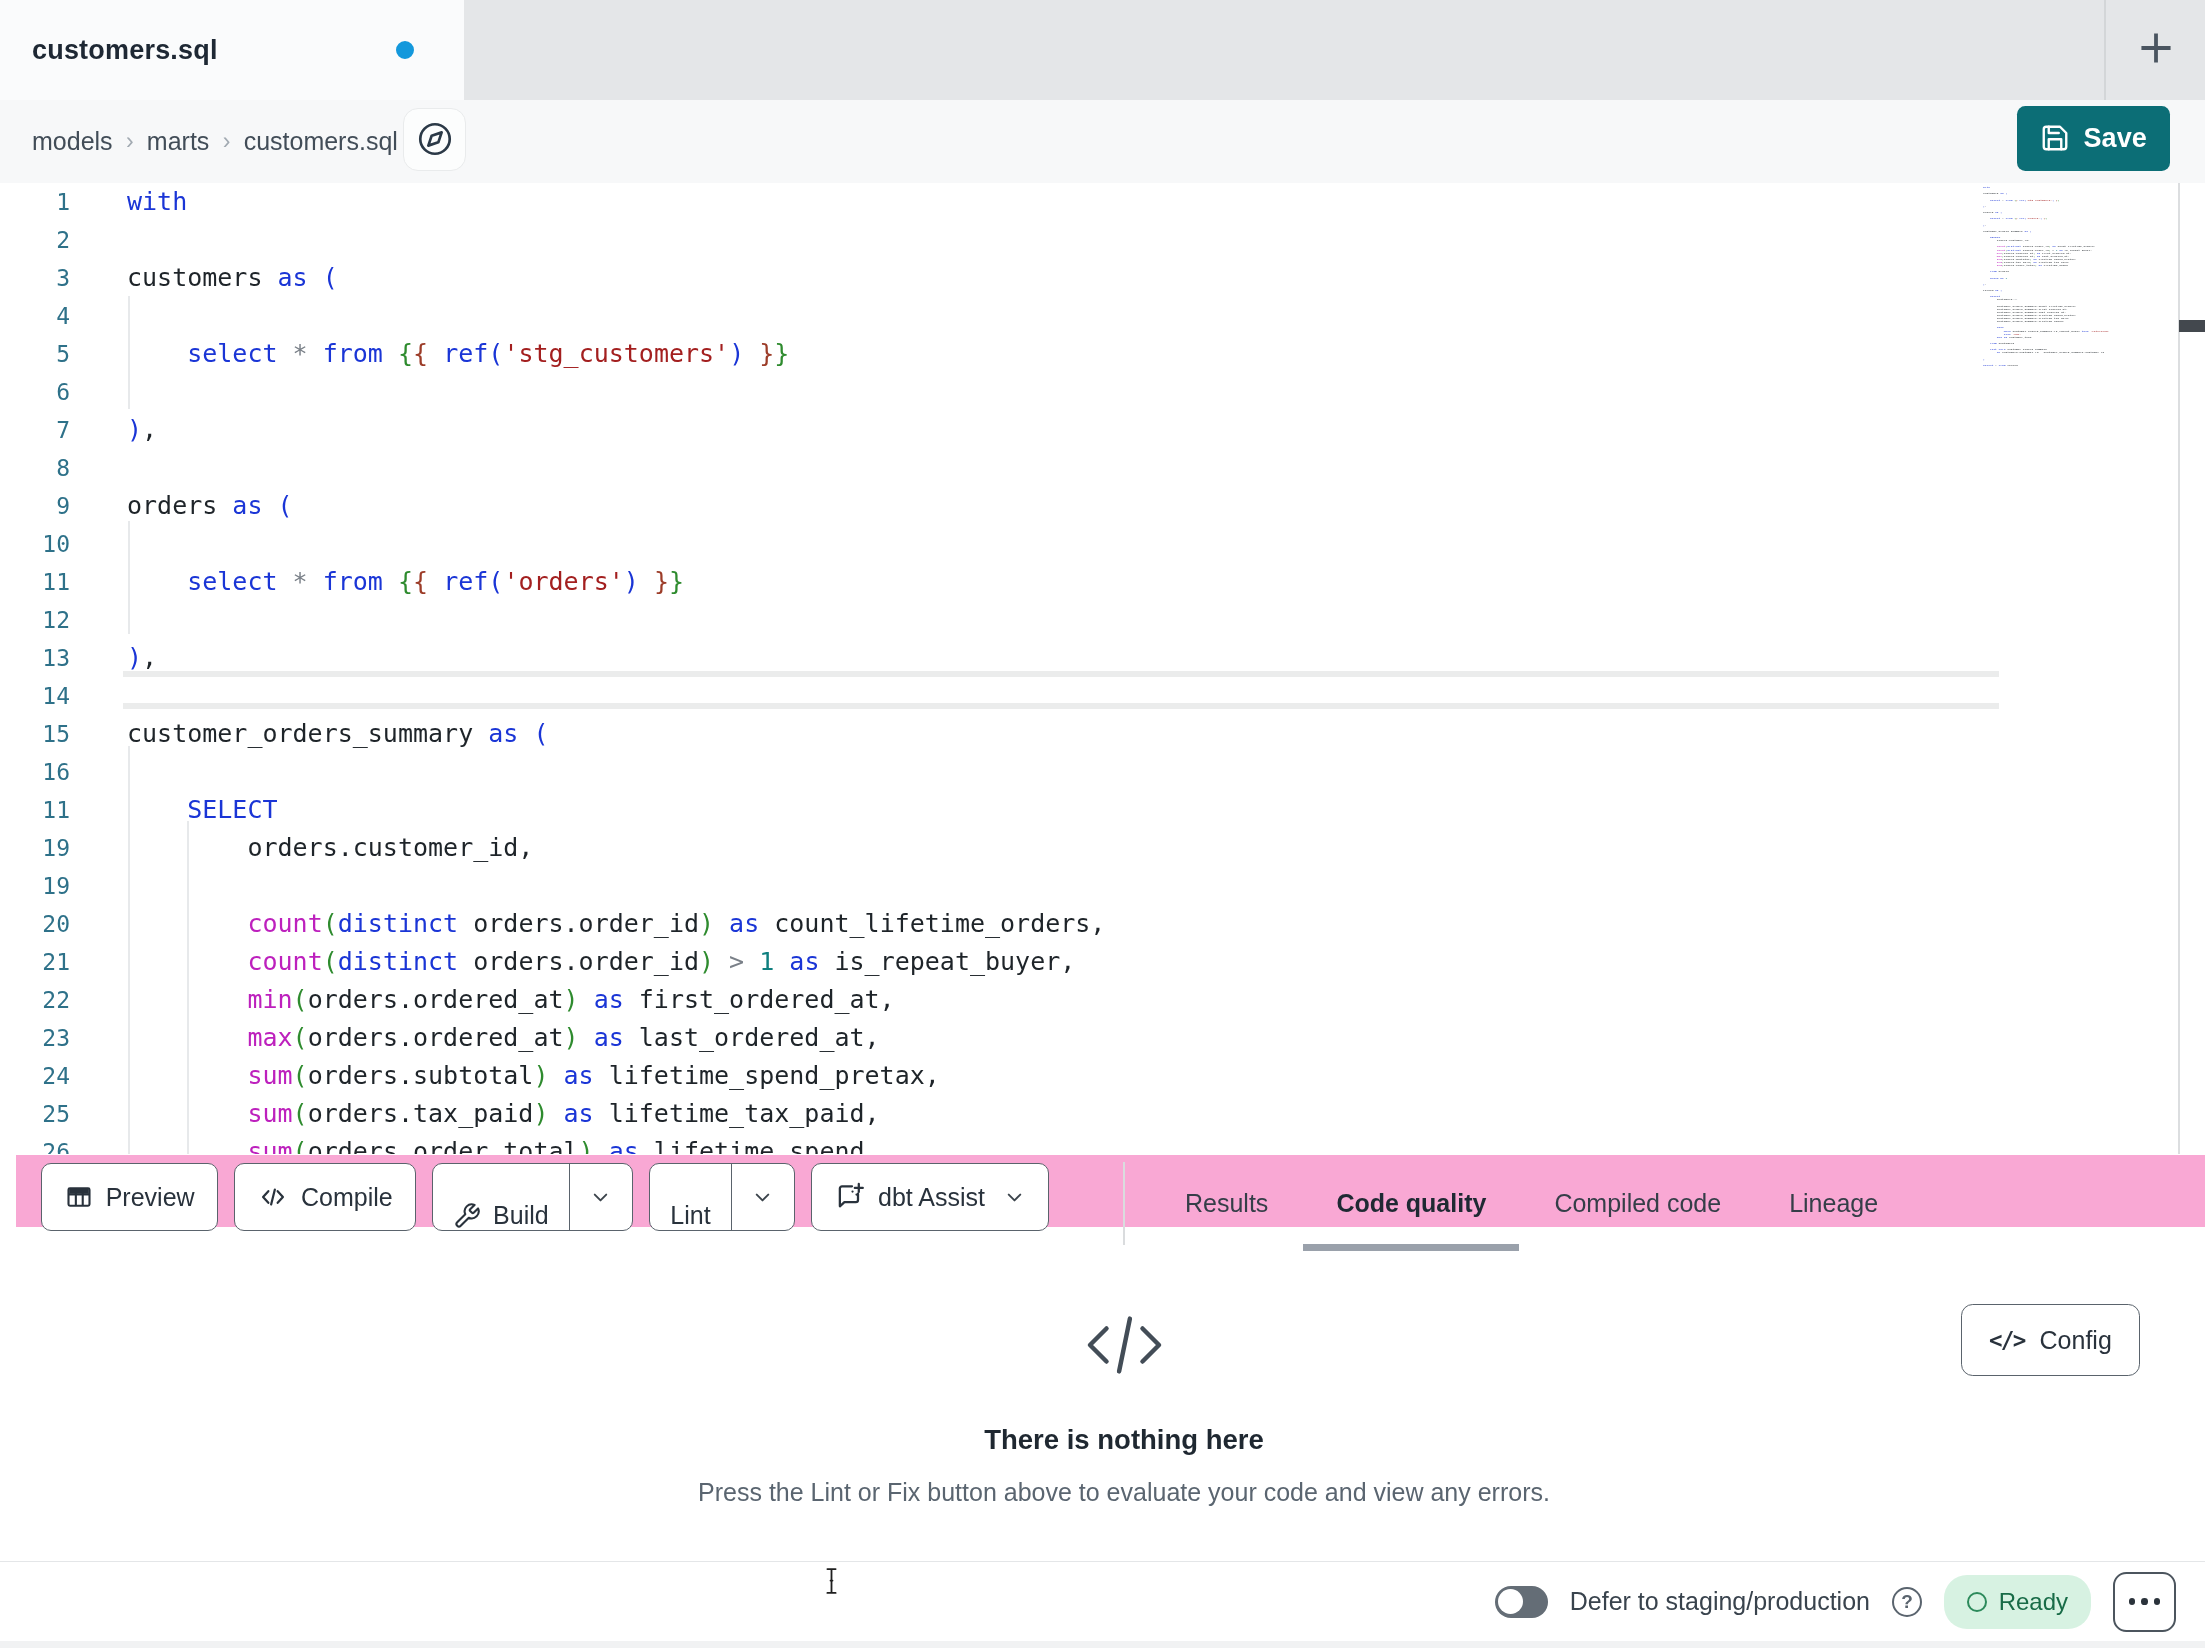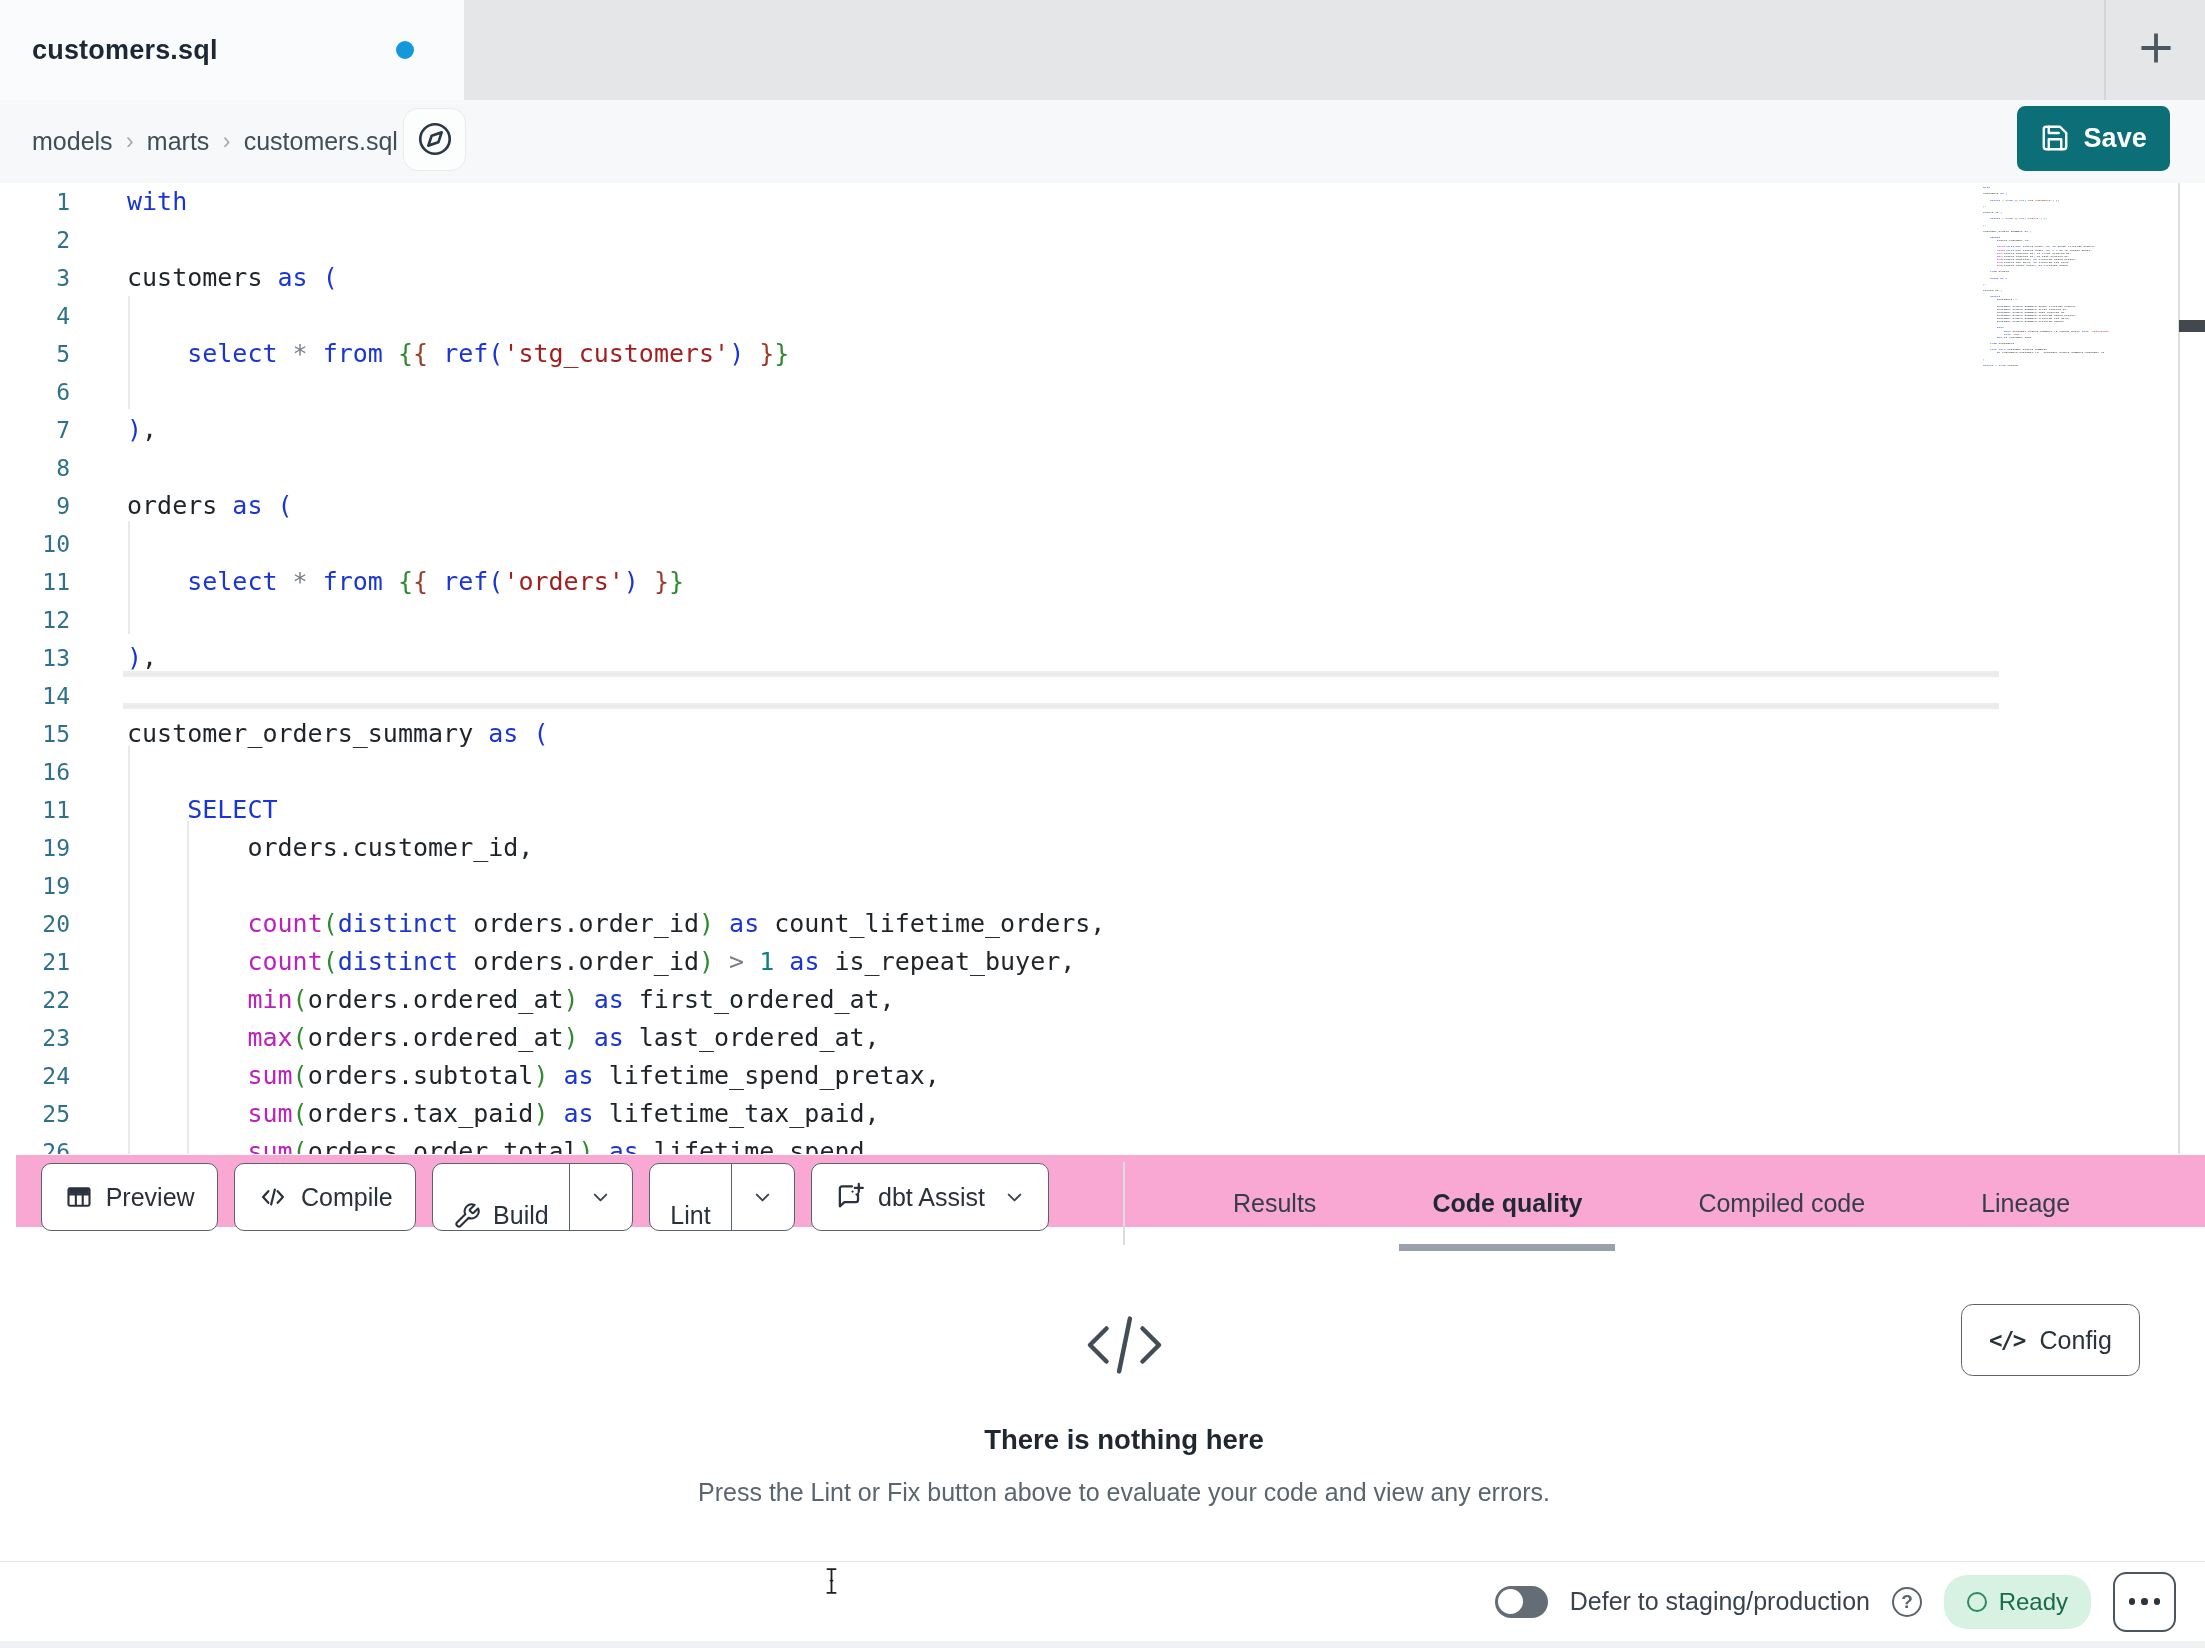--- a/index.html
+++ b/index.html
@@ -59,21 +59,21 @@
          border-radius:10px; padding:0 22px; font-family:"Liberation Sans",sans-serif;
          font-size:25px; font-weight:500; color:#29323c; cursor:pointer; }
   .btn.split { padding:0; gap:0; }
   .seg-main { display:flex; align-items:flex-end; gap:11.7px; padding:0 20px; height:100%; }
   .seg-chev { display:flex; align-items:center; justify-content:center; width:63px; height:100%;
               border-left:1.7px solid #5a636c; cursor:pointer; }
   .chev-pad { display:flex; align-items:center; padding-left:6.7px; }
   .toolbar-divider { position:absolute; left:1107px; top:6.7px; width:1.7px; height:83px; background:#dadcde; }
   .ptabs { position:absolute; left:1169px; top:0; height:96px; display:flex; gap:68px; align-items:center; }
   .ptab { position:relative; height:96px; display:flex; align-items:center; font-size:25px; font-weight:500;
-          color:#353e48; cursor:pointer; white-space:nowrap;margin-left:48px; }
+          color:#353e48; cursor:pointer; white-space:nowrap; }
   .ptab.active { color:#1f2933; font-weight:600; }
   .ptab.active::after { content:""; position:absolute; left:-33px; right:-33px; bottom:0; height:6.7px; background:#9aa1ab; }
 
   
   .panel { position:absolute; top:1251px; left:0; width:2205px; height:310px; background:#ffffff; }
   .empty { position:absolute; left:0; right:0; top:58px; text-align:center;padding-left:43px; }
   .empty-title { margin-top:40px; font-size:27.5px; font-weight:700; color:#1f2831; }
   .empty-sub { margin-top:22px; font-size:25px; color:#5a6570; }
   .config-btn { position:absolute; left:1961px; top:53px; height:72px; background:#ffffff; border:1.7px solid #5a636c;
                 border-radius:11.7px; display:flex; align-items:center; gap:15px; padding:0 27px;

